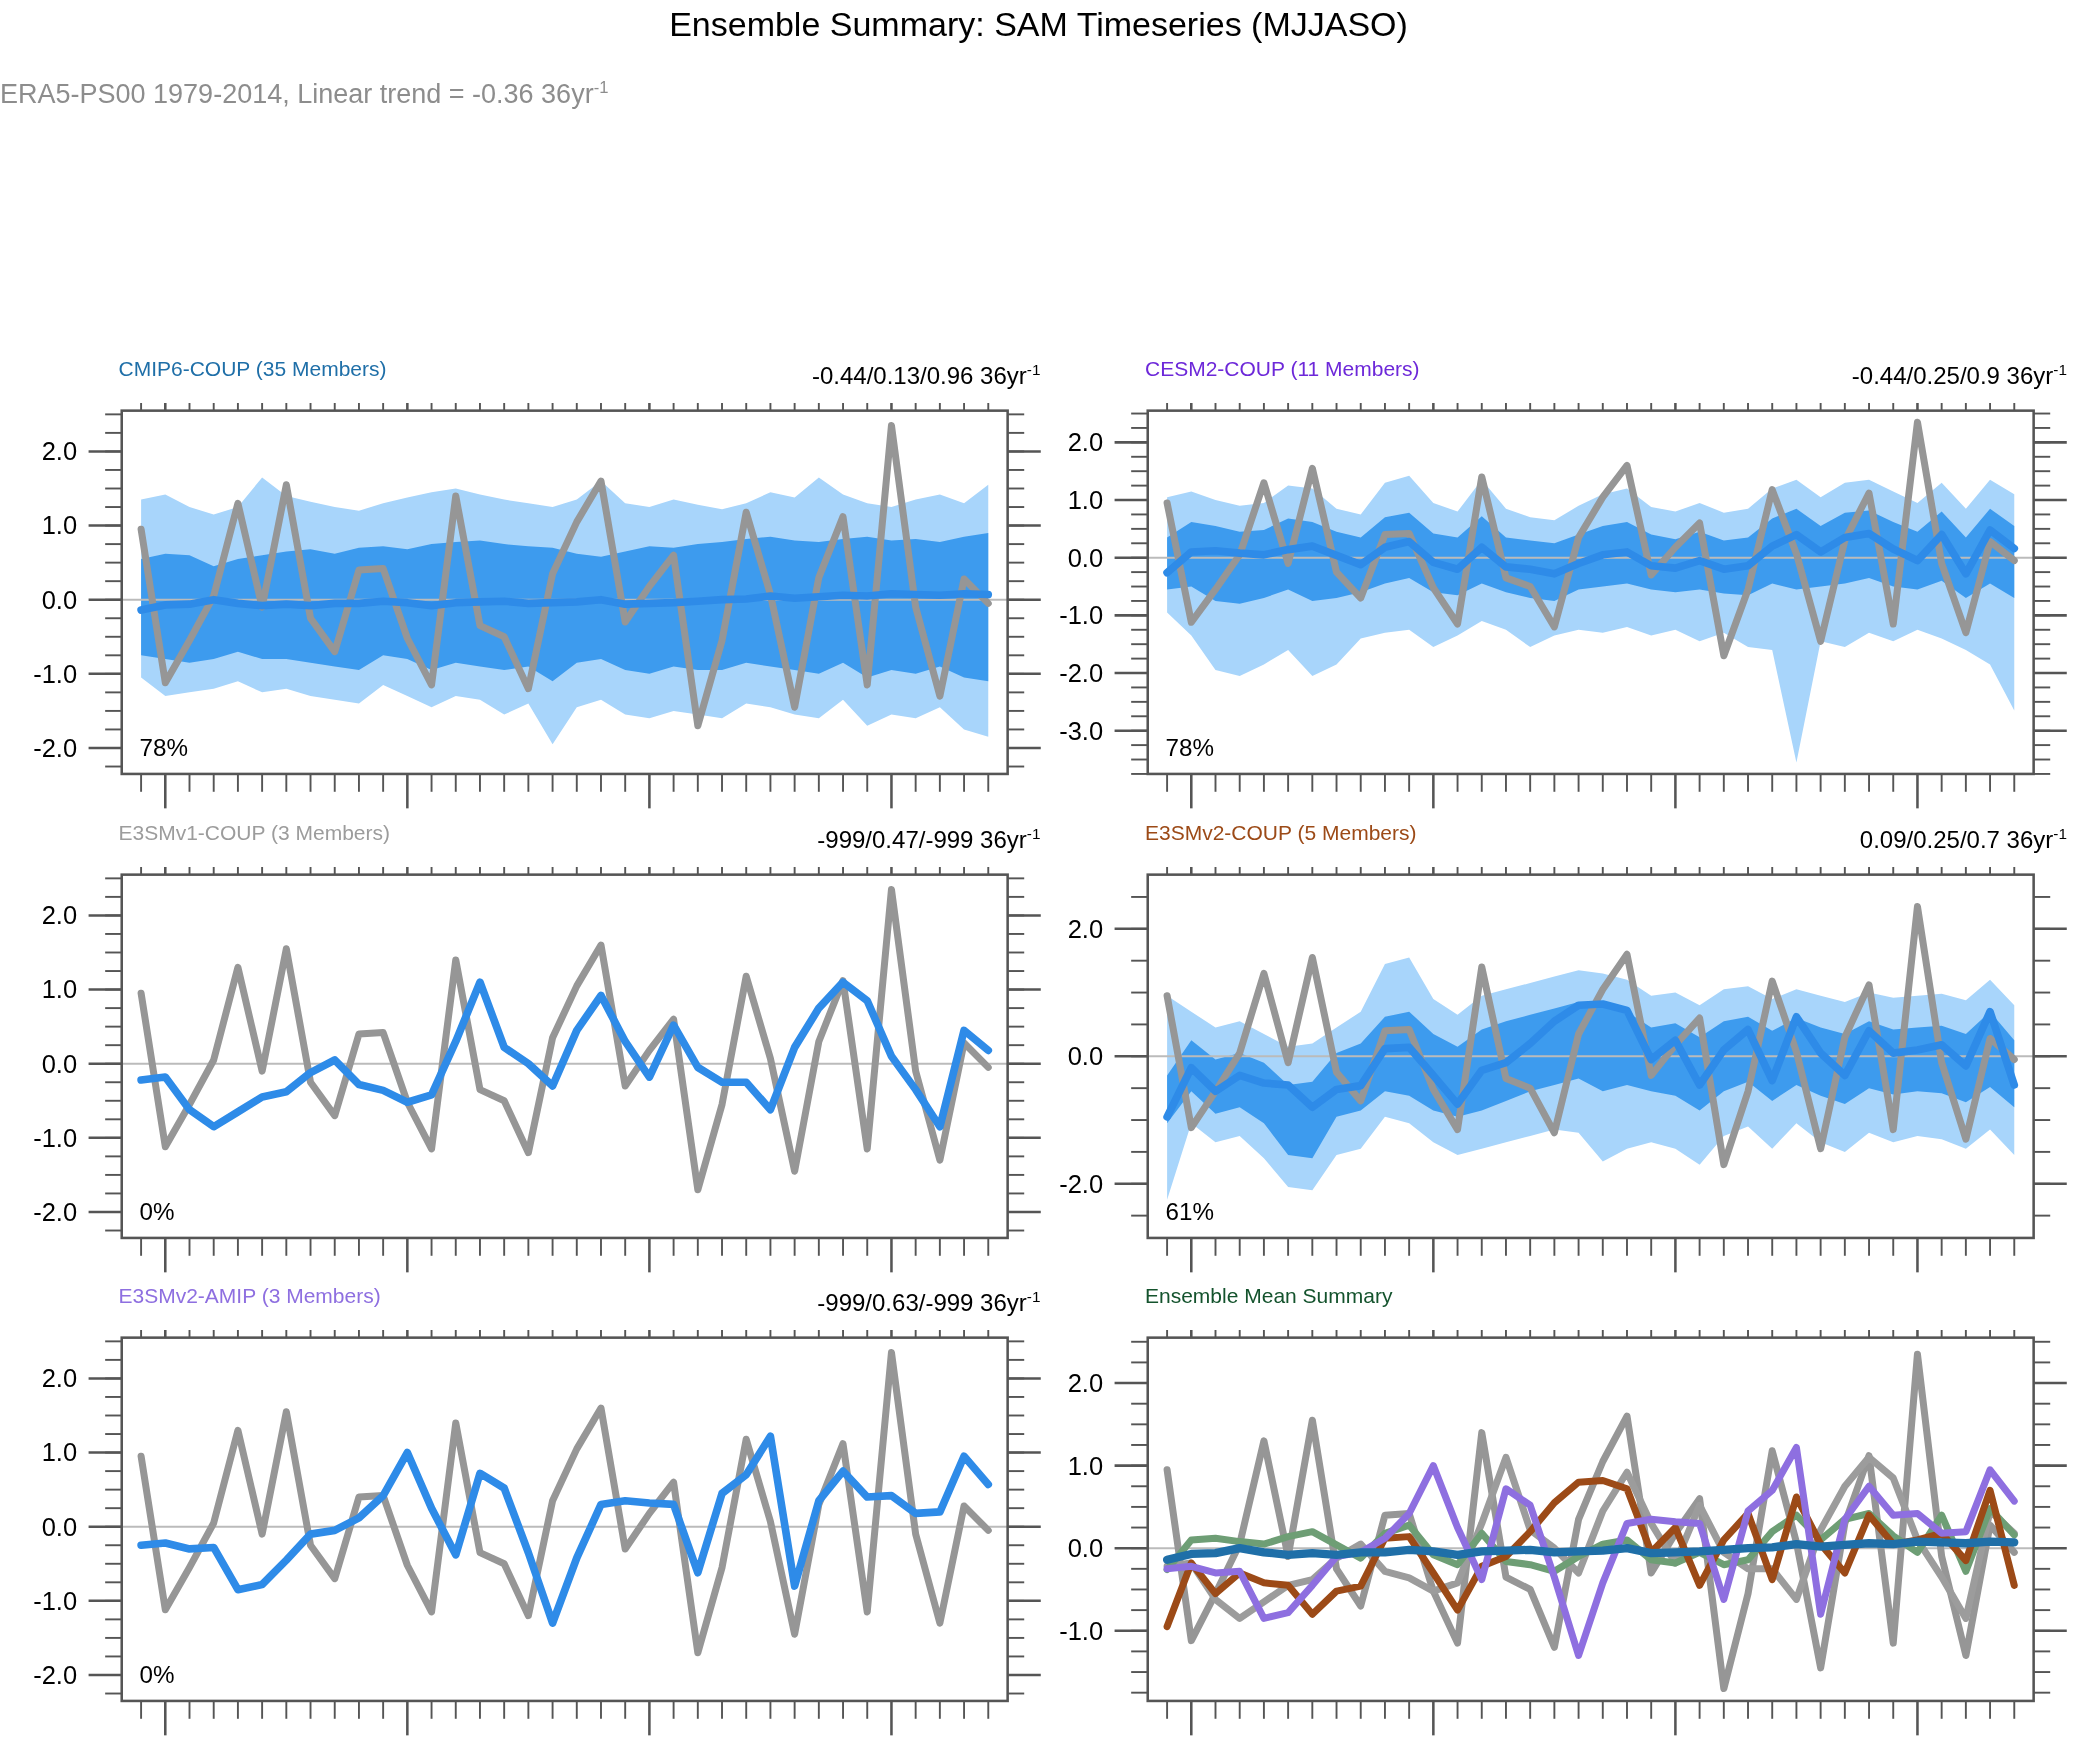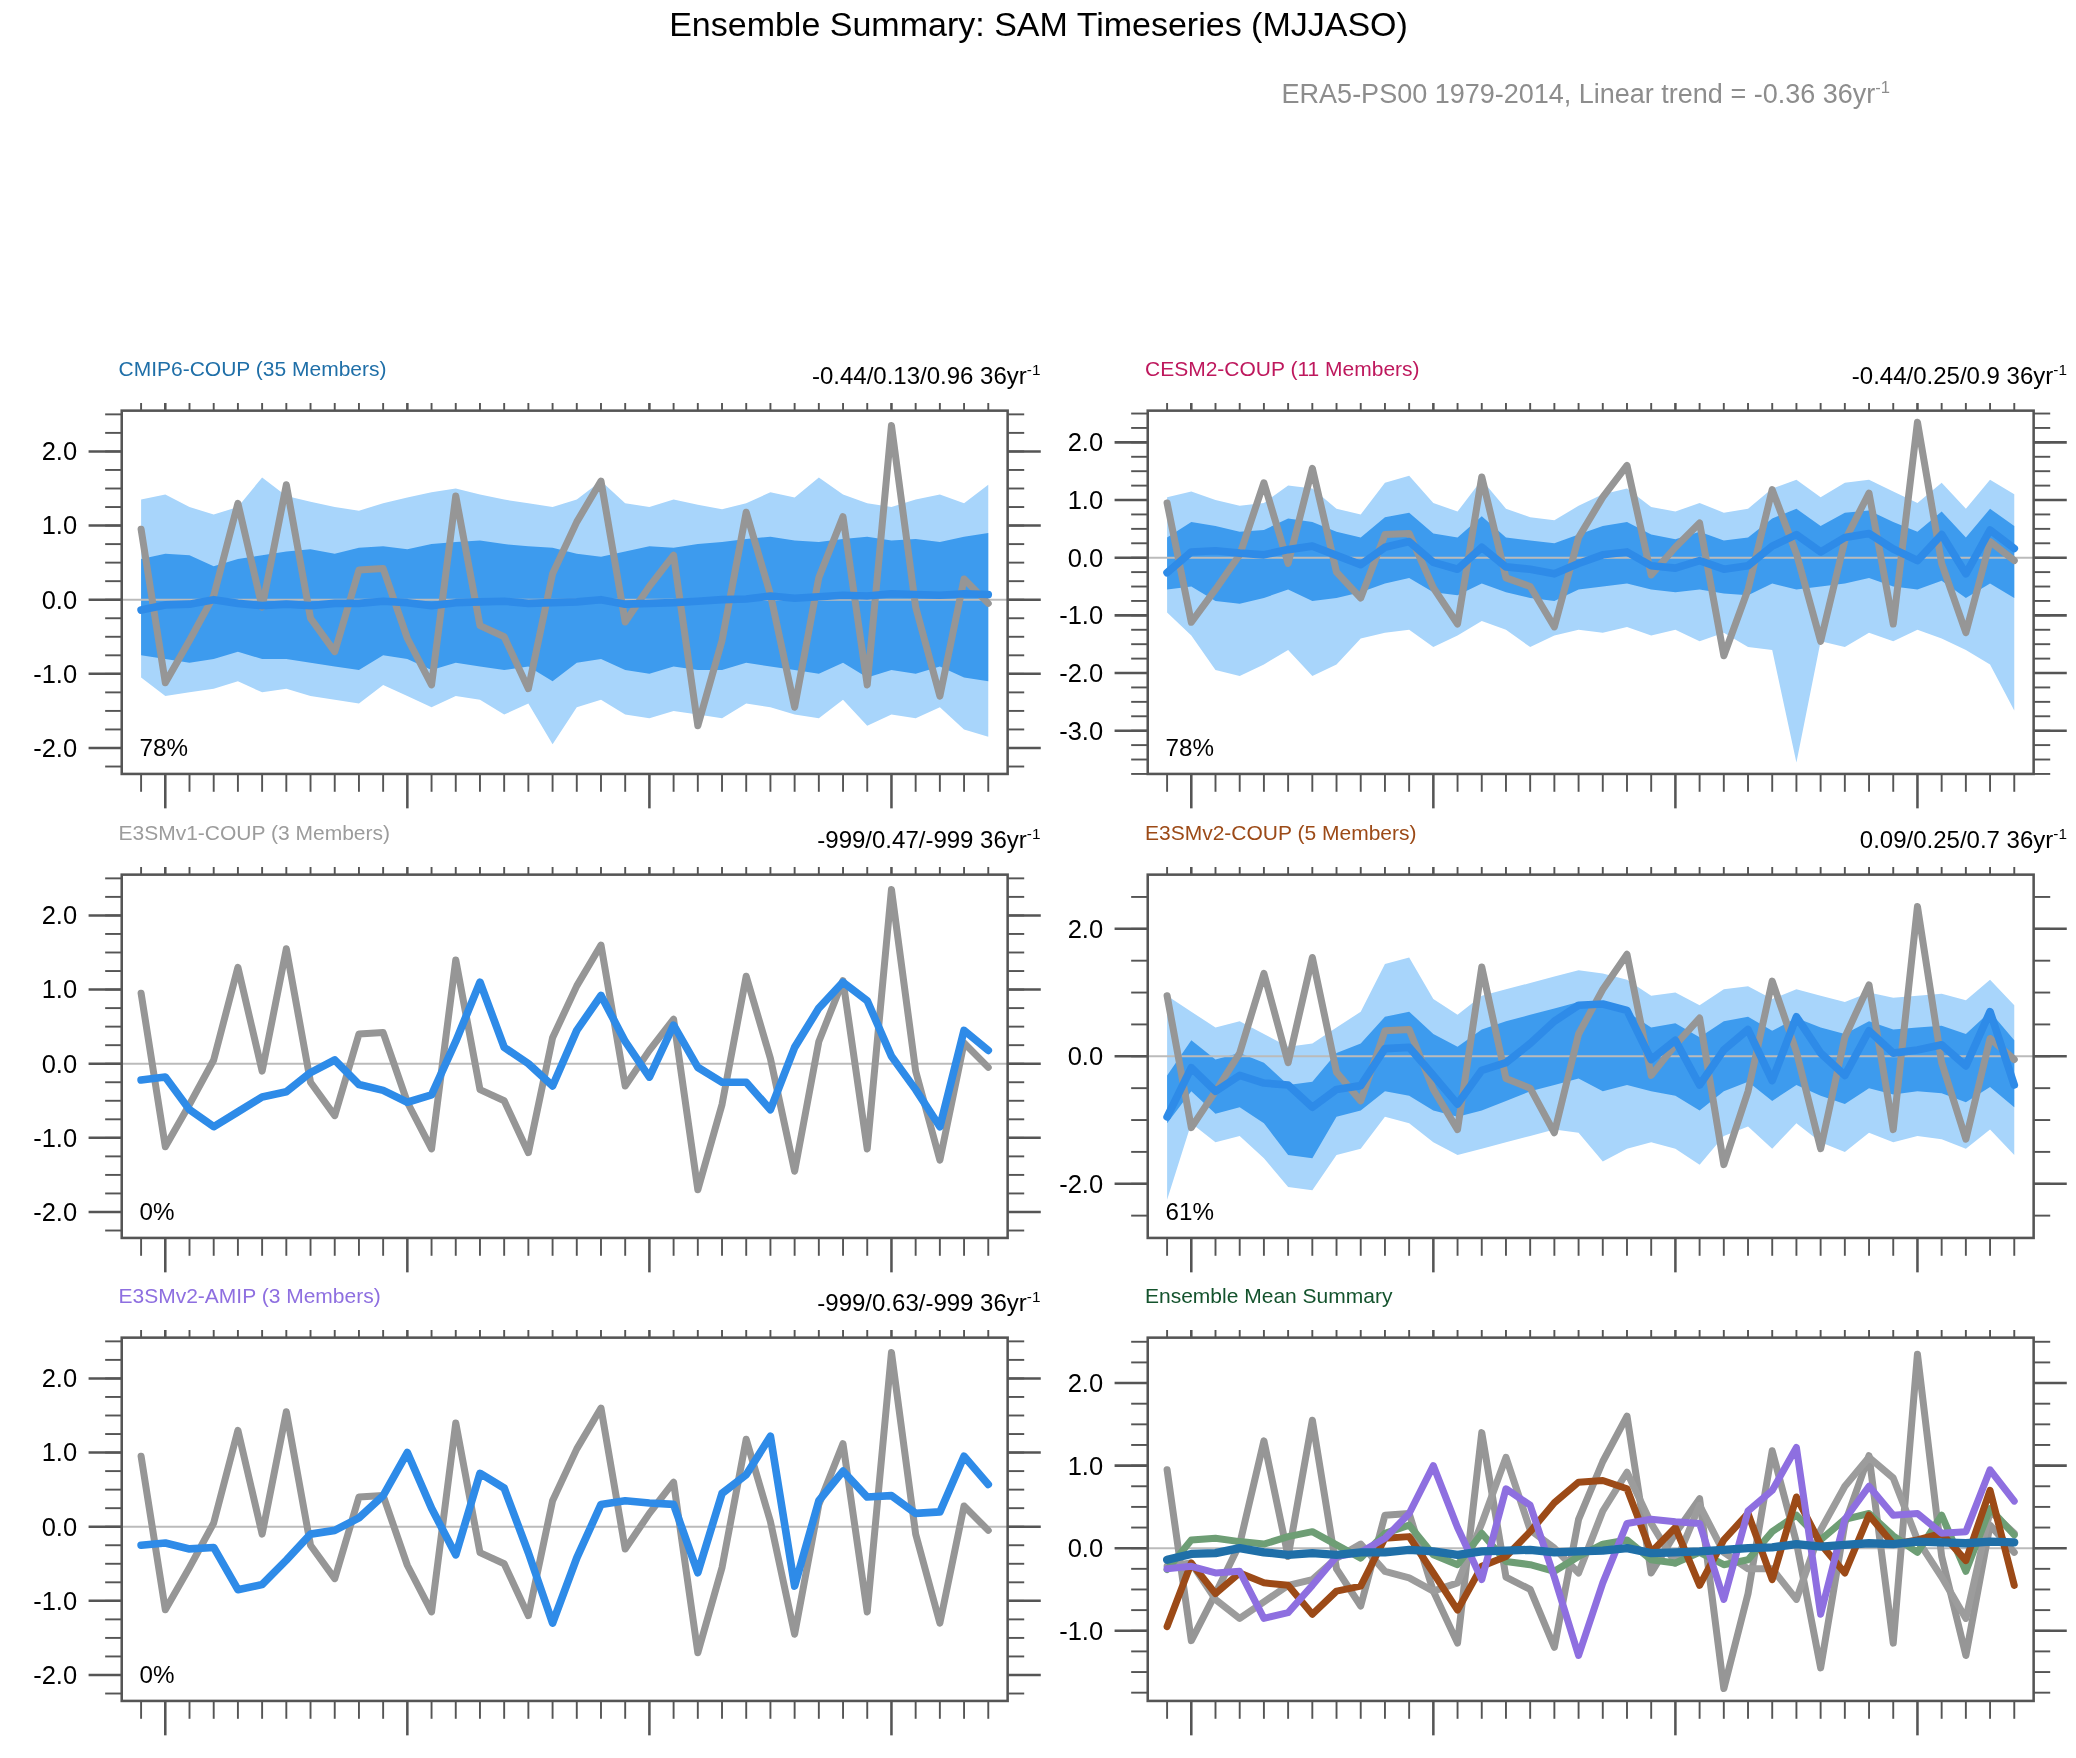--- a/index.html
+++ b/index.html
@@ -1,19 +1,19 @@
 <!DOCTYPE html>
 <html style="font-size:10.2px"><head>
 <meta charset="utf-8">
 <style>
   html,body{margin:0;padding:0;background:#ffffff;}
   body{width:2077px;height:1758px;font-family:"Liberation Sans",sans-serif;color:#000;overflow:hidden;}
   .page{position:relative;width:2077px;height:1758px;}
   .main-title{position:absolute;top:5.1px;left:0;width:2077px;text-align:center;font-size:34px;letter-spacing:0px;font-family:"Liberation Sans",sans-serif;color:#000;}
-  .sub-title{position:absolute;top:78px;left:0;width:1890px;text-align:right;font-size:27px;color:#8d8d8d;font-family:"Liberation Sans",sans-serif;}
+  .sub-title{position:absolute;top:78px;left:0;width:1890px;text-align:left;font-size:27px;color:#8d8d8d;font-family:"Liberation Sans",sans-serif;}
   .sub-title sup{font-size:16.6px;vertical-align:super;}
   .grid{position:absolute;left:0;top:357px;width:2077px;height:1390px;}
   .panel{position:absolute;}
   .panel-head{position:relative;height:46px;}
   .panel-title{position:absolute;left:93px;top:0;font-size:21px;white-space:nowrap;}
   .panel-trend{position:absolute;right:5.1px;top:3.8px;font-size:24px;color:#000;white-space:nowrap;}
   .panel-trend sup{font-size:15.3px;vertical-align:super;}
   .plotwrap{position:relative;}
   svg{display:block;}
   .tick-lab{font-size:40px;fill:#000;font-family:"Liberation Sans",sans-serif;}
@@ -181,21 +181,21 @@
               <text x="598.1420765027317" y="694" text-anchor="middle" class="tick-lab">1990</text>
               <text x="977.9234972677599" y="694" text-anchor="middle" class="tick-lab">2000</text>
               <text x="1357.7049180327883" y="694" text-anchor="middle" class="tick-lab">2010</text>
             </g>
             <text x="178" y="554" class="pct-lab">78%</text>
           </svg>
         </div>
       </div>
       <div class="panel" style="left: 1052px; top: 0px; width: 1020px; height: 459px;">
         <div class="panel-head">
-          <div class="panel-title" style="color: #be185d;">CESM2-COUP (11 Members)</div>
+          <div class="panel-title" style="color: #6d28d9;">CESM2-COUP (11 Members)</div>
           <div class="panel-trend"><span>-0.44/0.25/0.9 36yr</span><sup>-1</sup></div>
         </div>
         <div class="plotwrap">
           <svg width="1020" height="413" viewBox="0 0 1600 648">
             <polygon points="180.4,147.7 218.4,138.7 256.3,152.2 294.3,161.3 332.3,156.8 370.3,129.6 408.3,134.1 446.2,165.8 484.2,174.9 522.2,125.1 560.2,114.2 598.1,156.8 636.1,170.3 674.1,120.6 712.1,165.8 750.1,179.4 788.0,183.9 826.0,161.3 864.0,143.2 902.0,134.1 939.9,163.1 977.9,170.3 1015.9,156.8 1053.9,172.1 1091.9,165.8 1129.8,134.1 1167.8,120.6 1205.8,147.7 1243.8,125.1 1281.7,120.6 1319.7,138.7 1357.7,156.8 1395.7,125.1 1433.7,165.8 1471.6,120.6 1509.6,143.2 1509.6,482.5 1471.6,410.1 1433.7,387.5 1395.7,369.4 1357.7,355.8 1319.7,373.9 1281.7,360.3 1243.8,383.0 1205.8,373.9 1167.8,563.9 1129.8,387.5 1091.9,383.0 1053.9,360.3 1015.9,373.9 977.9,355.8 939.9,364.9 902.0,351.3 864.0,360.3 826.0,355.8 788.0,364.9 750.1,383.0 712.1,355.8 674.1,342.2 636.1,364.9 598.1,383.0 560.2,355.8 522.2,360.3 484.2,369.4 446.2,410.1 408.3,428.2 370.3,387.5 332.3,410.1 294.3,428.2 256.3,419.1 218.4,364.9 180.4,328.7" fill="#A8D5FB"></polygon>
             <polygon points="180.4,211.0 218.4,186.6 256.3,193.0 294.3,202.0 332.3,199.3 370.3,181.2 408.3,186.6 446.2,202.0 484.2,211.0 522.2,179.4 560.2,172.1 598.1,204.7 636.1,211.0 674.1,177.6 712.1,211.0 750.1,215.6 788.0,220.1 826.0,206.5 864.0,193.0 902.0,186.6 939.9,206.5 977.9,213.8 1015.9,202.0 1053.9,215.6 1091.9,211.0 1129.8,181.2 1167.8,165.8 1205.8,193.0 1243.8,172.1 1281.7,168.5 1319.7,186.6 1357.7,202.0 1395.7,170.3 1433.7,211.0 1471.6,165.8 1509.6,193.0 1509.6,306.0 1471.6,283.4 1433.7,306.0 1395.7,278.9 1357.7,292.5 1319.7,288.0 1281.7,274.4 1243.8,283.4 1205.8,288.0 1167.8,292.5 1129.8,283.4 1091.9,301.5 1053.9,298.8 1015.9,292.5 977.9,297.0 939.9,292.5 902.0,283.4 864.0,288.0 826.0,292.5 788.0,310.6 750.1,306.0 712.1,297.0 674.1,283.4 636.1,301.5 598.1,297.0 560.2,274.4 522.2,283.4 484.2,297.0 446.2,306.0 408.3,310.6 370.3,292.5 332.3,306.0 294.3,315.1 256.3,310.6 218.4,288.0 180.4,292.5" fill="#3D9BEE"></polygon>
             <line x1="150" y1="242.71428571428572" x2="1540" y2="242.71428571428572" stroke="#BBBBBB" stroke-width="3"></line>
             <path d="M180.4 156.8 L218.4 344.0 L256.3 292.5 L294.3 238.2 L332.3 125.1 L370.3 251.8 L408.3 102.5 L446.2 265.3 L484.2 306.0 L522.2 206.5 L560.2 204.7 L598.1 289.8 L636.1 346.8 L674.1 116.0 L712.1 274.4 L750.1 288.0 L788.0 351.3 L826.0 211.0 L864.0 147.7 L902.0 98.0 L939.9 269.9 L977.9 226.4 L1015.9 188.4 L1053.9 396.5 L1091.9 292.5 L1129.8 136.0 L1167.8 236.4 L1205.8 373.9 L1243.8 215.6 L1281.7 141.4 L1319.7 346.8 L1357.7 30.1 L1395.7 251.8 L1433.7 360.3 L1471.6 217.4 L1509.6 247.2" fill="none" stroke="#969696" stroke-width="11" stroke-linejoin="round" stroke-linecap="round"></path>
             <path d="M180.4 266.2 L218.4 233.7 L256.3 231.9 L294.3 235.5 L332.3 238.2 L370.3 230.0 L408.3 224.6 L446.2 239.1 L484.2 253.6 L522.2 226.4 L560.2 217.4 L598.1 250.0 L636.1 260.8 L674.1 226.4 L712.1 257.2 L750.1 260.8 L788.0 268.0 L826.0 251.8 L864.0 238.2 L902.0 233.7 L939.9 255.4 L977.9 259.0 L1015.9 247.2 L1053.9 260.8 L1091.9 255.4 L1129.8 224.6 L1167.8 206.5 L1205.8 233.7 L1243.8 211.0 L1281.7 204.7 L1319.7 229.1 L1357.7 247.2 L1395.7 206.5 L1433.7 268.0 L1471.6 199.3 L1509.6 228.2" fill="none" stroke="#2E8BE8" stroke-width="12" stroke-linejoin="round" stroke-linecap="round"></path>
             <rect x="0" y="0" width="1600" height="12" fill="#fff"></rect>

